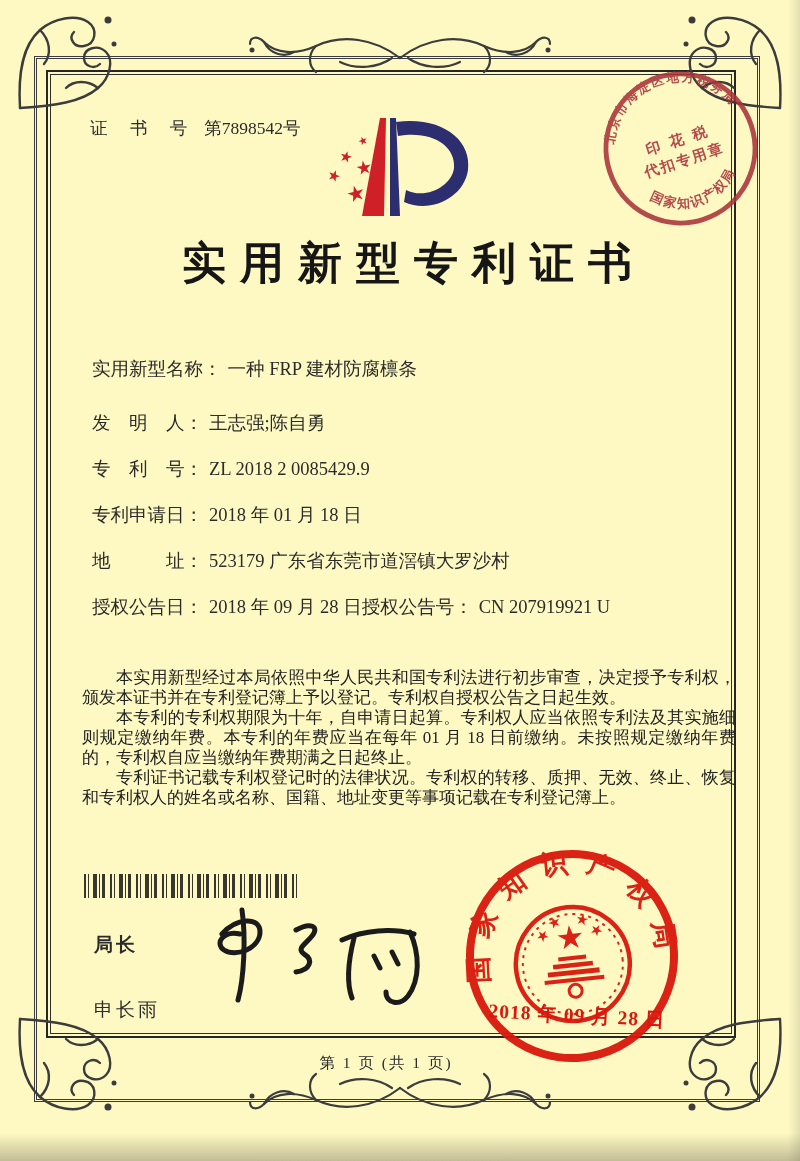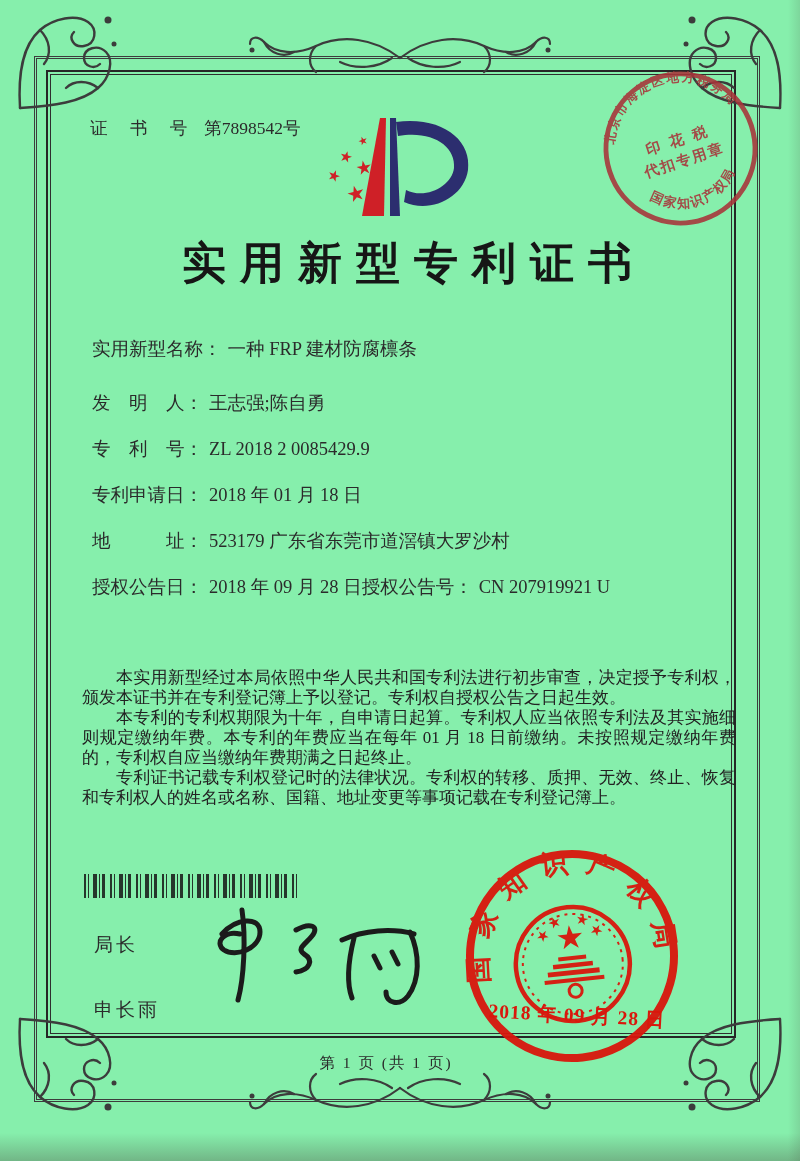--- a/index.html
+++ b/index.html
@@ -1,18 +1,18 @@
 <!DOCTYPE html>
 <html><head>
 <meta charset="utf-8">
 <style>
   html,body{margin:0;padding:0;background:#e8e6e1;}
   .page{
     position:relative; width:800px; height:1161px; margin:0 auto;
-    background:#86efac; overflow:hidden;
+    background:#fef9c3; overflow:hidden;
     font-family:"Liberation Serif","DejaVu Serif",serif; color:#2b2b2b;
   }
   
   .outer-frame{
     position:absolute; left:34px; top:56px; width:726px; height:1046px;
     border:3px double #3c3c3c; box-sizing:border-box;
   }
   .inner-frame{
     position:absolute; left:46px; top:70px; width:690px; height:968px;
     border:2.5px solid #262626; box-sizing:border-box;
@@ -36,40 +36,40 @@
     transform:rotate(-18deg);
   }
   .title{
     position:absolute; left:0; top:234px; width:100%; text-align:center;
     font-size:44px; font-weight:700; letter-spacing:14px; padding-left:28px;
     box-sizing:border-box; color:#161616;
   }
   
   .fields{position:absolute; left:92px; top:336px; width:648px; font-size:18.5px;}
   .frow{height:29px; margin-bottom:17px; white-space:nowrap;}
-  .frow.first{margin-bottom:25px;}
+  .frow.first{margin-bottom:25px;margin-top:20px;}
   .frow .flabel{margin-right:6px;}
   .frow7{display:flex; width:616px;}
   
   .bodytext{position:absolute; left:82px; top:668px; width:654px;}
   .bodytext p{
     margin:0; text-indent:2em; font-size:17px; line-height:20px;
     text-align:justify; color:#222;
   }
   
   .barcode{
     position:absolute; left:84px; top:874px; width:214px; height:24px; opacity:.85;
     background:repeating-linear-gradient(90deg,
       #151515 0 2px, transparent 2px 4px,
       #151515 4px 5px, transparent 5px 9px,
       #151515 9px 13px, transparent 13px 15px,
       #151515 15px 16px, transparent 16px 18px,
       #151515 18px 21px, transparent 21px 26px);
   }
-  .dir-title{position:absolute; left:94px; top:932px; font-size:19px; letter-spacing:3px;}
+  .dir-title{position:absolute; left:94px; top:932px; font-size:19px; letter-spacing:3px;font-weight:bold;}
   .dir-name{position:absolute; left:94px; top:968px; font-size:19px; letter-spacing:3px;margin-top:29px;}
   .signature{position:absolute; left:192px; top:900px;}
   .seal{position:absolute; left:460px; top:844px; opacity:.95; transform:rotate(-6deg);}
   .seal-date{
     position:absolute; left:472px; top:1002px; width:210px; text-align:center;
     color:#d9170c; font-size:19.5px; font-weight:700; letter-spacing:1px;
     transform:rotate(3deg);
   }
   .footer{
     position:absolute; left:0; top:1053px; width:100%; text-align:center;

